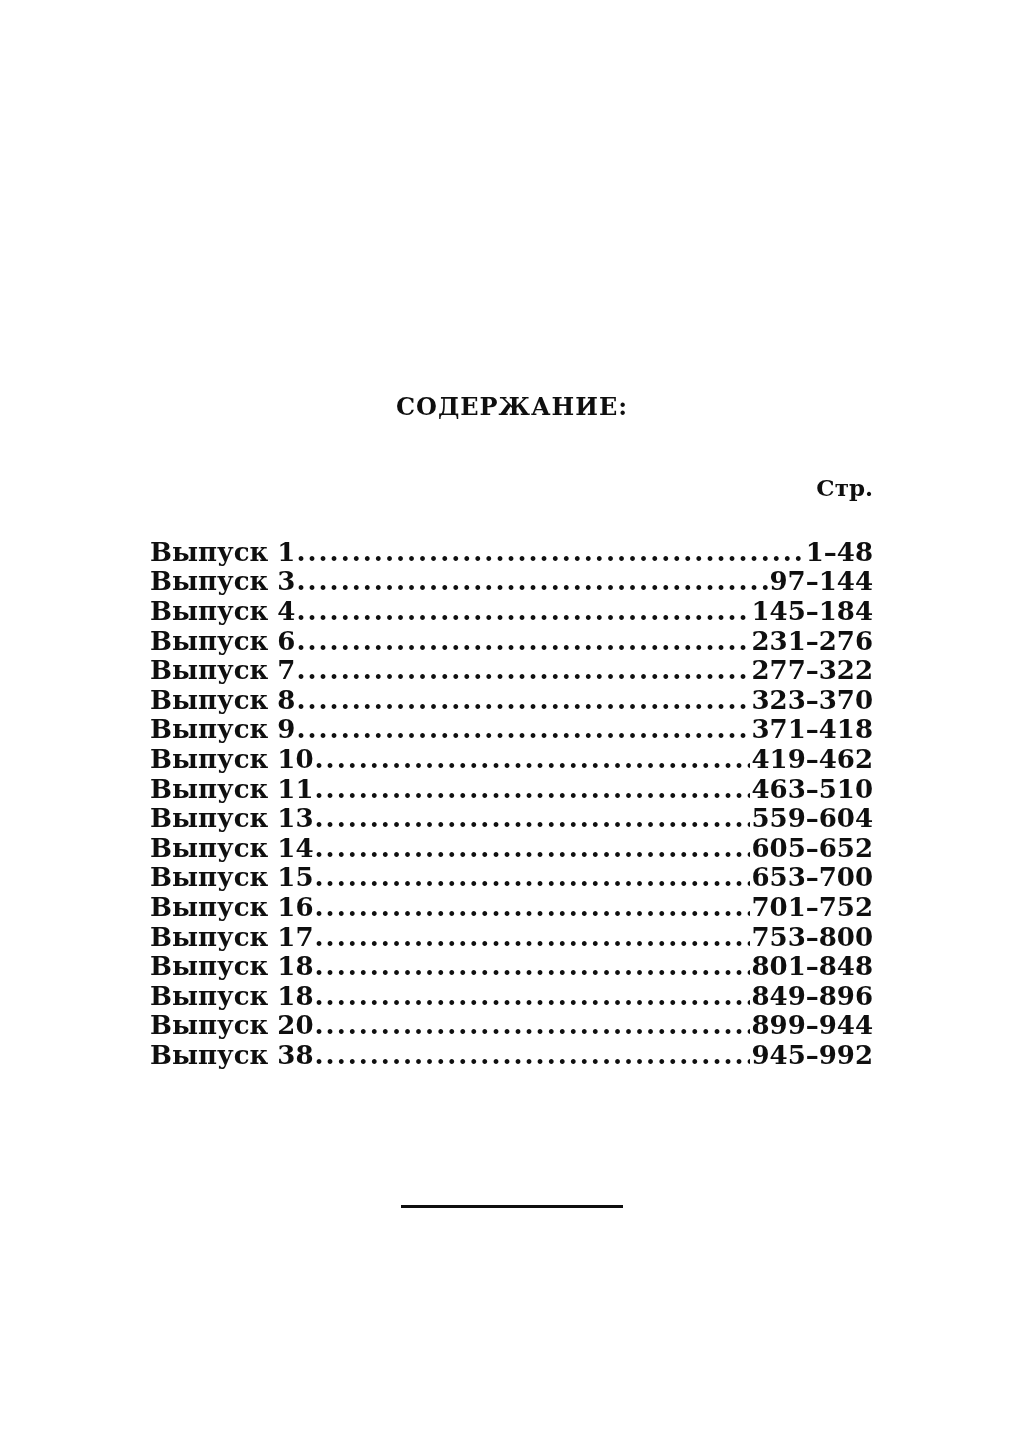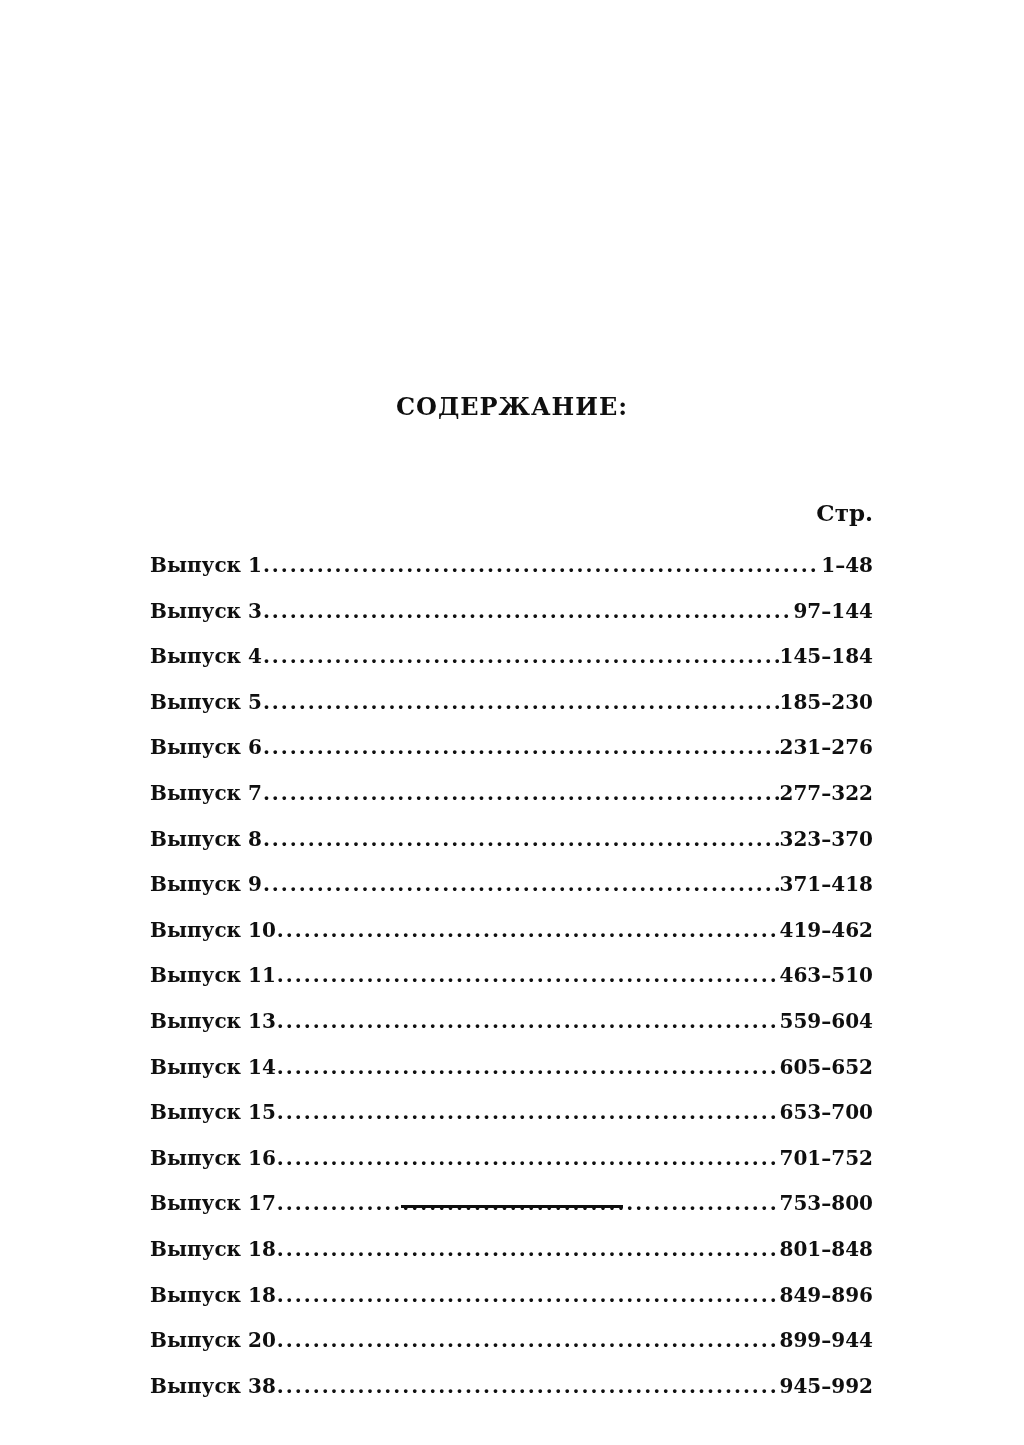--- a/index.html
+++ b/index.html
@@ -26,36 +26,34 @@
     font-weight: bold;
     letter-spacing: 1px;
     white-space: nowrap;
   }
   .col-header {
     position: absolute;
     top: 474px;
     right: 151px;
     font-size: 23px;
     font-weight: bold;
-    margin-top: 25px;
   }
   .toc-list {
     position: absolute;
     top: 537px;
     left: 150px;
     right: 151px;
   }
   .toc-row {
     display: flex;
-    align-items: flex-start;
+    align-items: center;
     height: 29.6px;
-    font-size: 20px;
+    font-size: 26px;
     font-weight: bold;
     white-space: nowrap;
-    margin-top: 16px;
   }
   .toc-label {
     flex: 0 0 auto;
   }
   .toc-leader {
     flex: 1 1 auto;
     overflow: hidden;
     margin: 0 1px;
   }
   .toc-leader::after {
@@ -97,25 +95,20 @@
       <span class="toc-leader"></span>
       <span class="toc-pages">97–144</span>
     </div>
 
     <div class="toc-row">
       <span class="toc-label">Выпуск 4</span>
       <span class="toc-leader"></span>
       <span class="toc-pages">145–184</span>
     </div>
 
-    <div class="toc-row">
-      <span class="toc-label">Выпуск 5</span>
-      <span class="toc-leader"></span>
-      <span class="toc-pages">185–230</span>
-    </div>
 
     <div class="toc-row">
       <span class="toc-label">Выпуск 6</span>
       <span class="toc-leader"></span>
       <span class="toc-pages">231–276</span>
     </div>
 
     <div class="toc-row">
       <span class="toc-label">Выпуск 7</span>
       <span class="toc-leader"></span>

